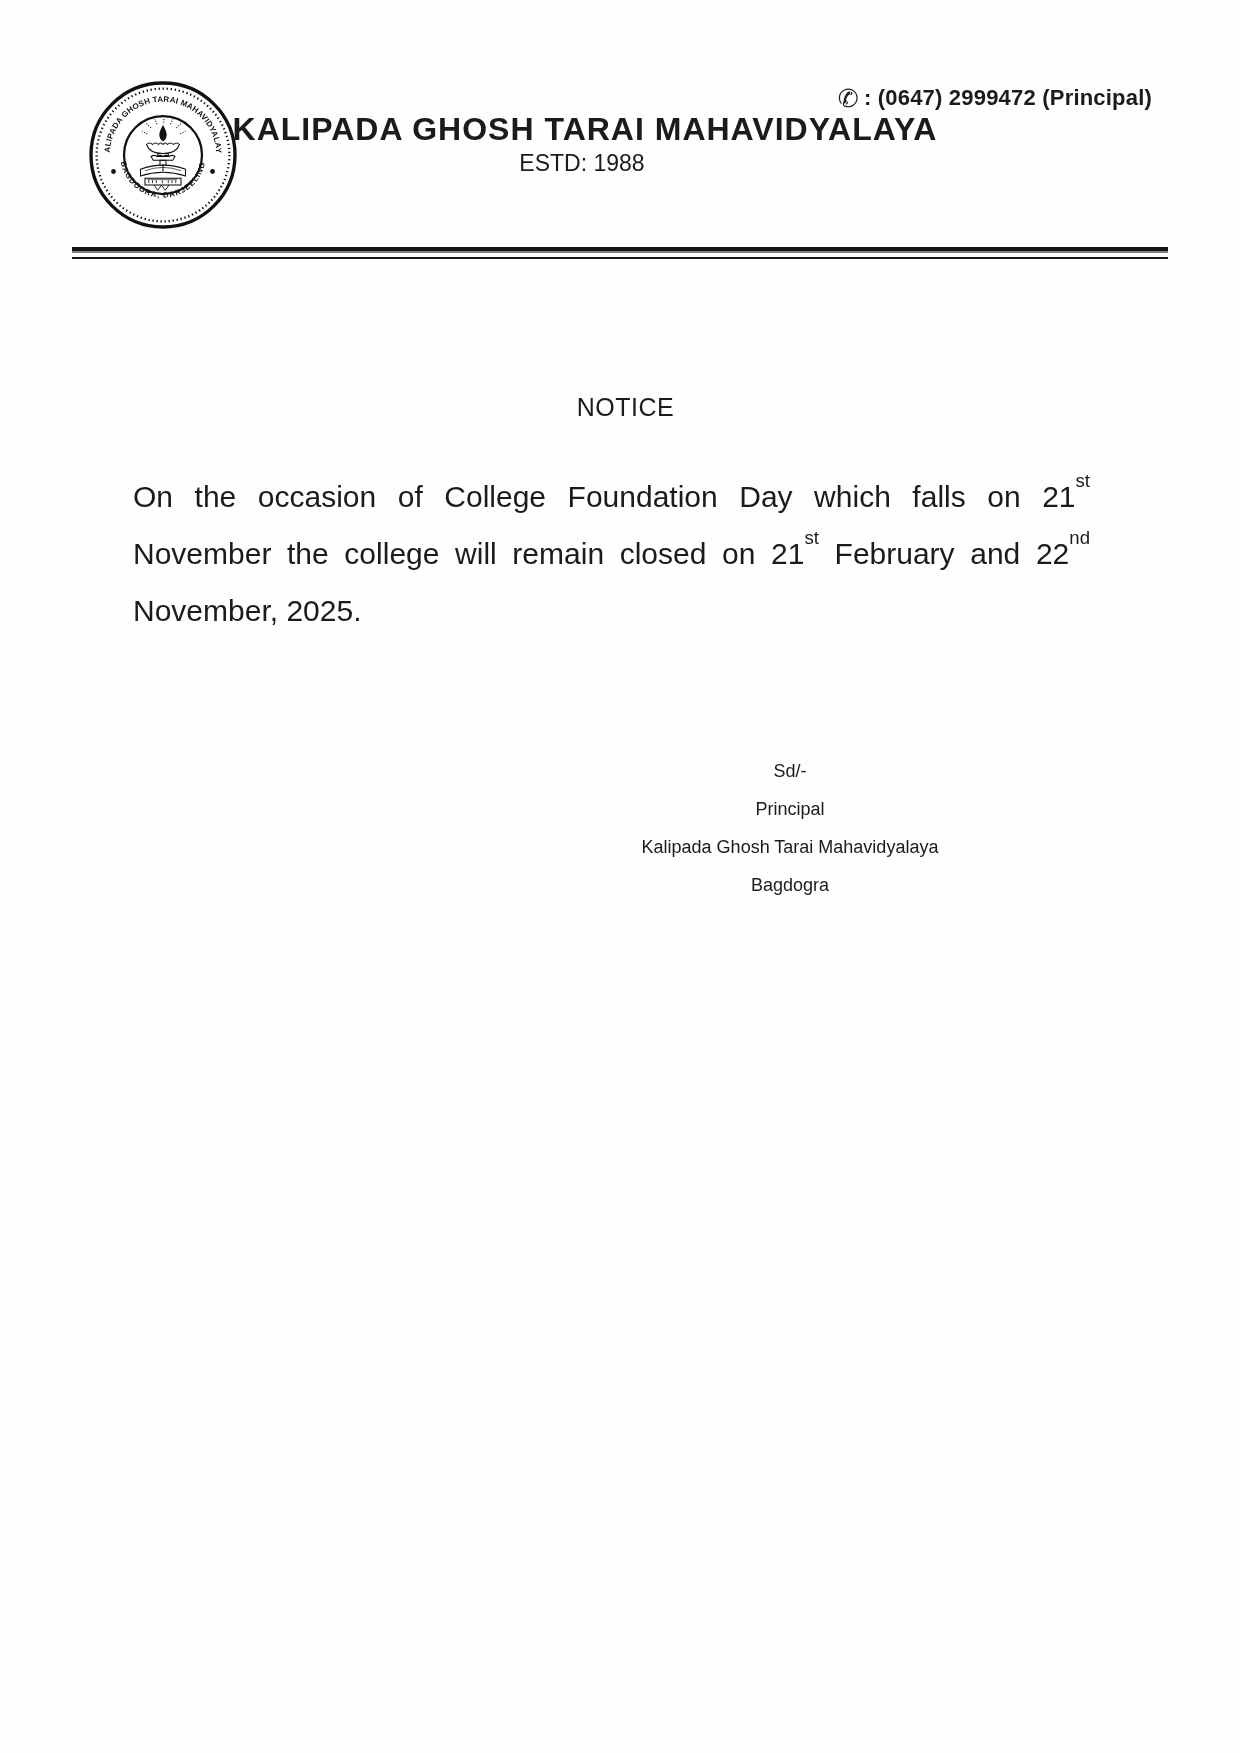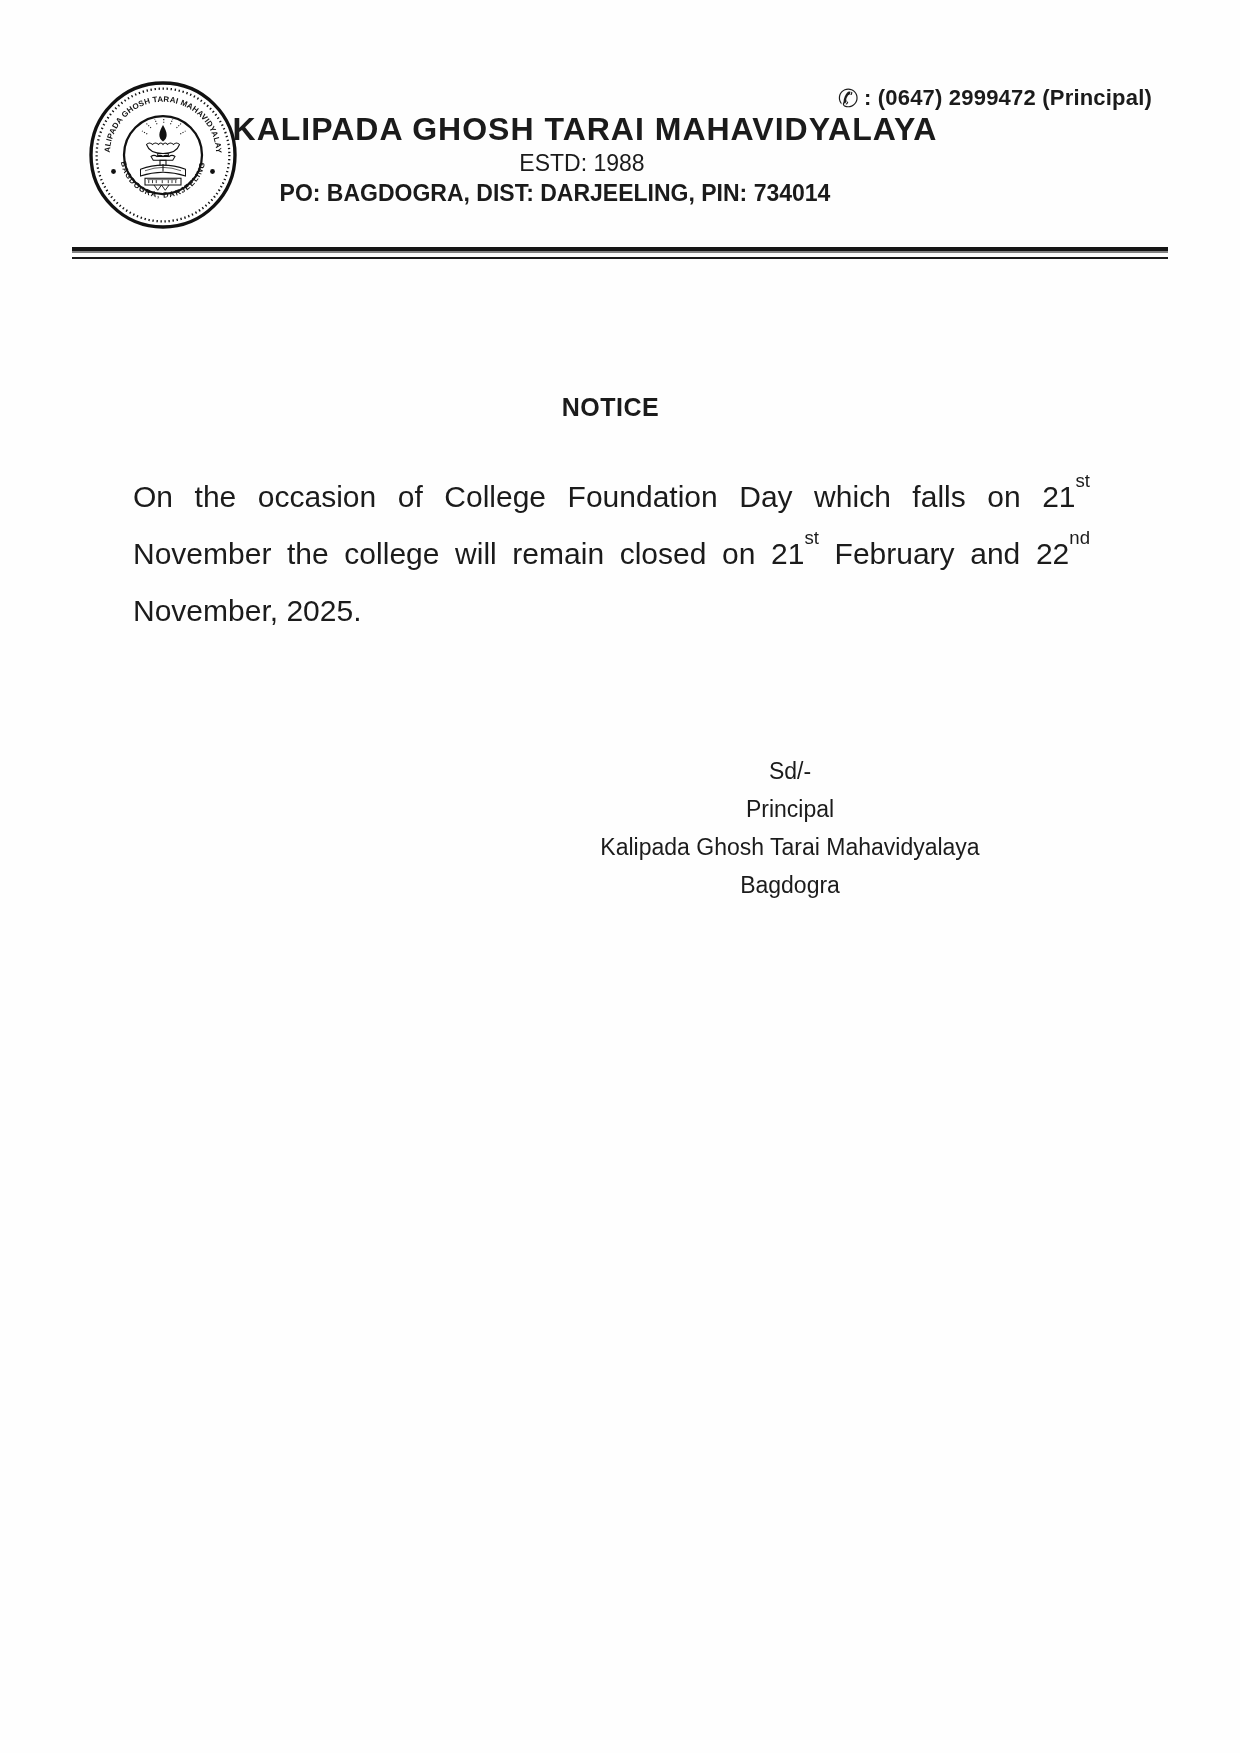--- a/index.html
+++ b/index.html
@@ -75,24 +75,24 @@
     display: flex;
     justify-content: space-between;
     font-size: 23px;
   }
   .meta-row .ref  { display: inline-block; transform: scaleX(.9); transform-origin: 0 50%; white-space: nowrap; }
   .meta-row .date { display: inline-block; transform: scaleX(.9); transform-origin: 100% 50%; white-space: nowrap; }
 
   
   .notice-title {
     position: absolute;
-    left: 132px; top: 393px; width: 957px;
+    left: 147px; top: 393px; width: 957px;
     text-align: center;
     font-size: 25px;
-    font-weight: bold;
+    font-weight: normal;
     letter-spacing: 0.5px;
   }
   .body-para {
     position: absolute;
     left: 133px; top: 468px; width: 957px;
     font-size: 30px;
     line-height: 57px;
   }
   .body-line { white-space: normal; }
   .body-line.justified { text-align: justify; text-align-last: justify; }
@@ -101,21 +101,21 @@
     position: relative;
     top: -0.5em;
     line-height: 0;
   }
 
   
   .signature {
     position: absolute;
     left: 560px; top: 752px; width: 460px;
     text-align: center;
-    font-size: 23px;
+    font-size: 18px;
     line-height: 38px;
   }
 
   
   .seal-text { fill: #111; font-family: "Liberation Sans", sans-serif; font-weight: bold; }
 </style>
 </head>
 <body>
 
 <div class="page">
@@ -178,21 +178,20 @@
       </g>
     </svg>
   </div>
 
   <div class="phone-line">
     <span class="glyph">✆</span><span>: (0647) 2999472 (Principal)</span>
   </div>
 
   <div class="college-name">KALIPADA GHOSH TARAI MAHAVIDYALAYA</div>
   <div class="estd-line">ESTD: 1988</div>
-  <div class="address-line">PO: BAGDOGRA, DIST: DARJEELING, PIN: 734014</div>
 
   <div class="rule">
     <div class="r1"></div>
       <div class="r2"></div>
       <div class="r3"></div>
       <div class="r4"></div>
   </div>
 
 
   <div class="notice-title">NOTICE</div>

